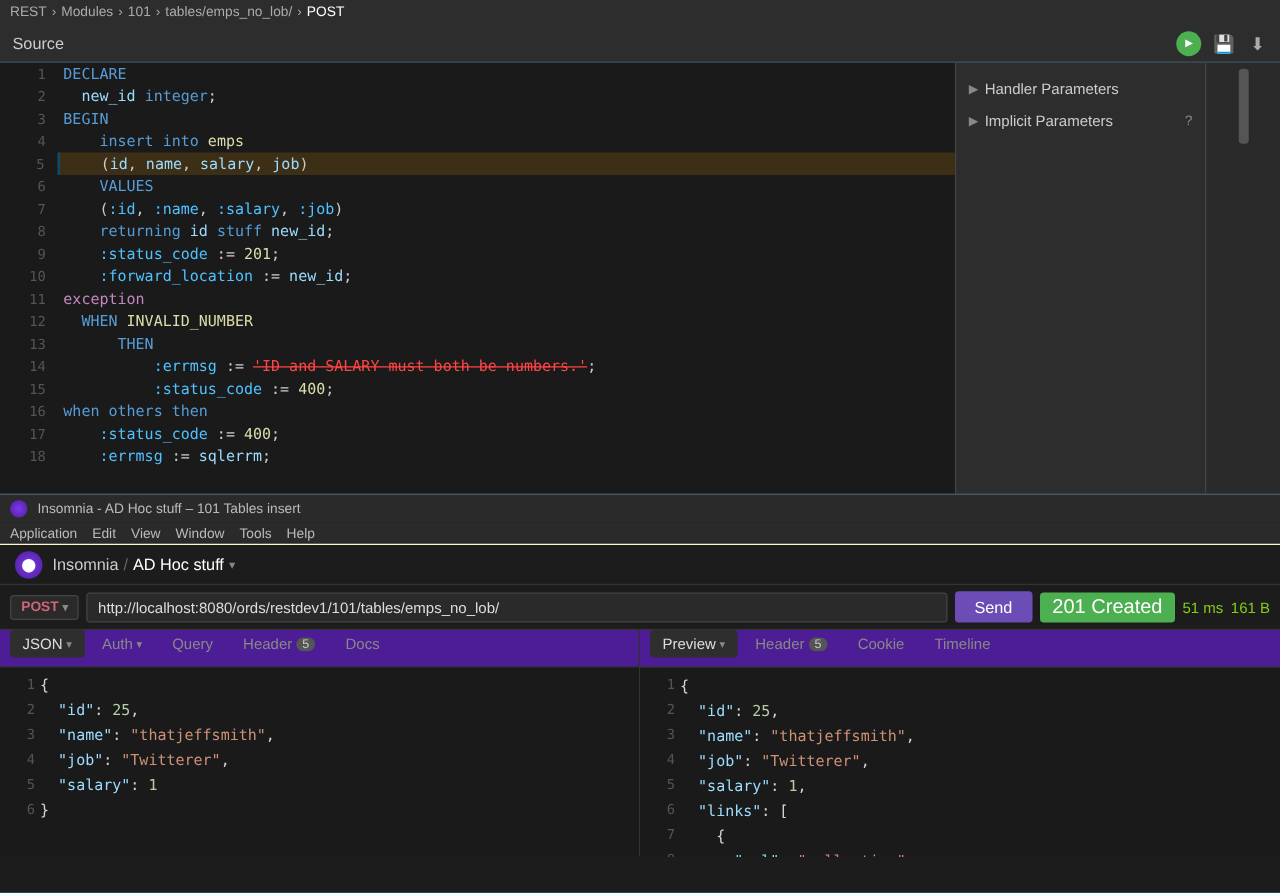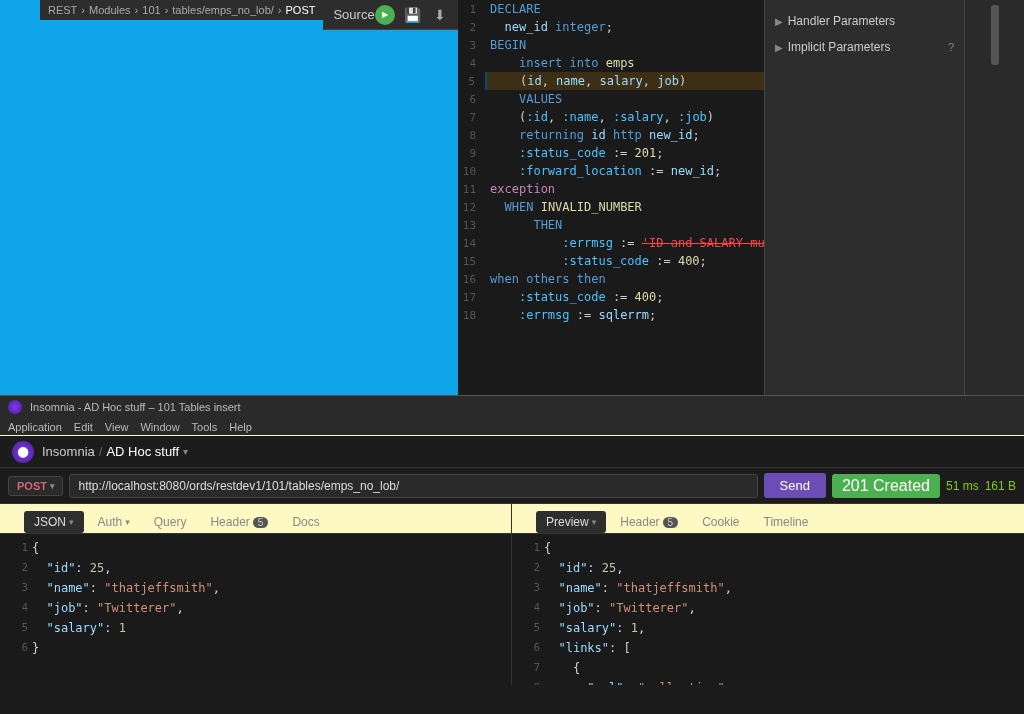--- a/index.html
+++ b/index.html
@@ -3,21 +3,21 @@
   <meta charset="utf-8">
   <style>
     * { margin: 0; padding: 0; box-sizing: border-box; }
     body { width: 1024px; height: 714px; overflow: hidden; font-family: 'Segoe UI', Arial, sans-serif; background: #1e1e1e; }
 
     
     .top-section {
       background: #0ea5e9;
       height: 395px;
       display: flex;
-      padding-left: 40px;
+      flex-direction: column;
     }
 
     .breadcrumb-bar {
       background: #2d2d2d;
       height: 20px;
       display: flex;
       align-items: center;
       padding: 0 8px;
       font-size: 11px;
       color: #ccc;
@@ -323,25 +323,25 @@
     }
 
     .right-panel {
       width: 50%;
       display: flex;
       flex-direction: column;
     }
 
     .panel-tabs {
       display: flex;
-      align-items: flex-end;
-      background: #fef9c3;
+      align-items: flex-start;
+      background: #4c1d95;
       height: 30px;
       border-bottom: 1px solid #333;
-      padding: 0 24px;
+      padding: 0 8px;
       gap: 4px;
     }
 
     .ptab {
       padding: 4px 10px;
       font-size: 12px;
       color: #888;
       cursor: pointer;
       border-radius: 3px;
       display: flex;
@@ -442,21 +442,21 @@
         <tr>
           <td class="line-num">6</td>
           <td class="code-line">    <span class="kw-blue">VALUES</span></td>
         </tr>
         <tr>
           <td class="line-num">7</td>
           <td class="code-line">    (<span class="kw-cyan">:id</span>, <span class="kw-cyan">:name</span>, <span class="kw-cyan">:salary</span>, <span class="kw-cyan">:job</span>)</td>
         </tr>
         <tr>
           <td class="line-num">8</td>
-          <td class="code-line">    <span class="kw-blue">returning</span> <span class="kw-param">id</span> <span class="kw-blue">http</span> <span class="kw-param">new_id</span>;</td>
+          <td class="code-line">    <span class="kw-blue">returning</span> <span class="kw-param">id</span> <span class="kw-blue">stuff</span> <span class="kw-param">new_id</span>;</td>
         </tr>
         <tr>
           <td class="line-num">9</td>
           <td class="code-line">    <span class="kw-cyan">:status_code</span> := <span class="kw-yellow">201</span>;</td>
         </tr>
         <tr>
           <td class="line-num">10</td>
           <td class="code-line">    <span class="kw-cyan">:forward_location</span> := <span class="kw-param">new_id</span>;</td>
         </tr>
         <tr>

